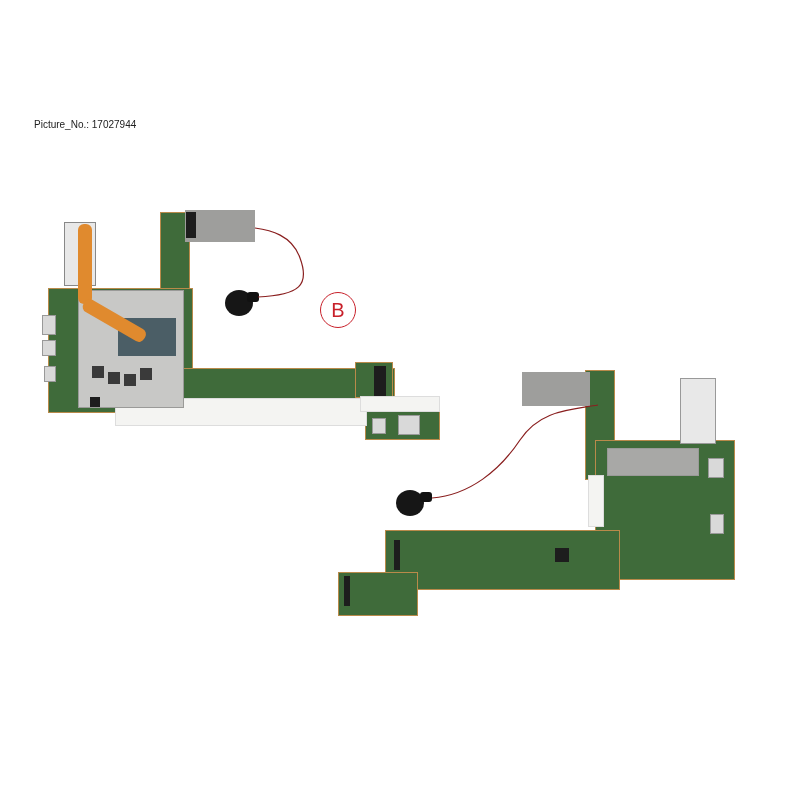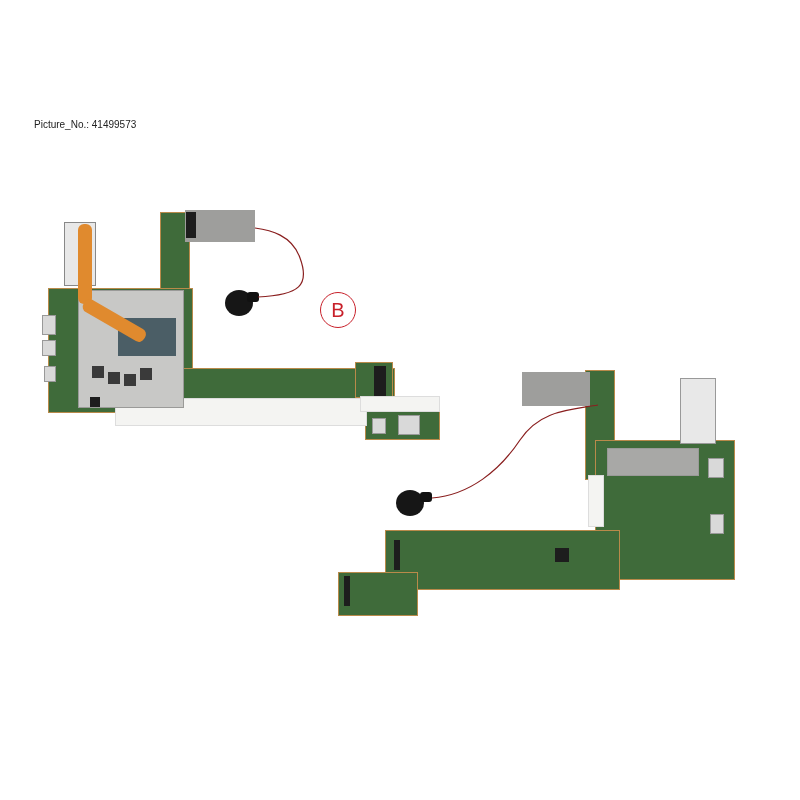--- a/index.html
+++ b/index.html
@@ -15,21 +15,21 @@
   .port{position:absolute;background:#d9d9d9;border:1px solid #999;}
   .copper{position:absolute;background:#e08a2e;border-radius:6px;}
   .battery{position:absolute;background:#161616;border-radius:50%;}
   .bat-conn{position:absolute;background:#111;border-radius:3px;}
   .badge{position:absolute;left:320px;top:292px;width:34px;height:34px;border:1.5px solid #c8202a;border-radius:50%;display:flex;align-items:center;justify-content:center;color:#c8202a;font-size:20px;}
   svg.wire{position:absolute;left:0;top:0;}
 </style>
 </head>
 <body>
 
-<div class="caption">Picture_No.: 41499573</div>
+<div class="caption">Picture_No.: 17027944</div>
 
 <div class="layer" style="left:0;top:0;width:800px;height:800px;">
   <div class="pcb edge" style="left:160px;top:212px;width:30px;height:180px;"></div>
   <div class="pcb edge" style="left:48px;top:288px;width:145px;height:125px;"></div>
   <div class="pcb edge" style="left:110px;top:368px;width:285px;height:34px;"></div>
   <div class="pcb edge" style="left:355px;top:362px;width:38px;height:36px;"></div>
   <div class="pcb edge" style="left:365px;top:398px;width:75px;height:42px;"></div>
   <div class="tape" style="left:115px;top:398px;width:250px;height:26px;"></div>
   <div class="tape" style="left:360px;top:396px;width:78px;height:14px;"></div>
   <div class="shield" style="left:78px;top:290px;width:104px;height:116px;"></div>

